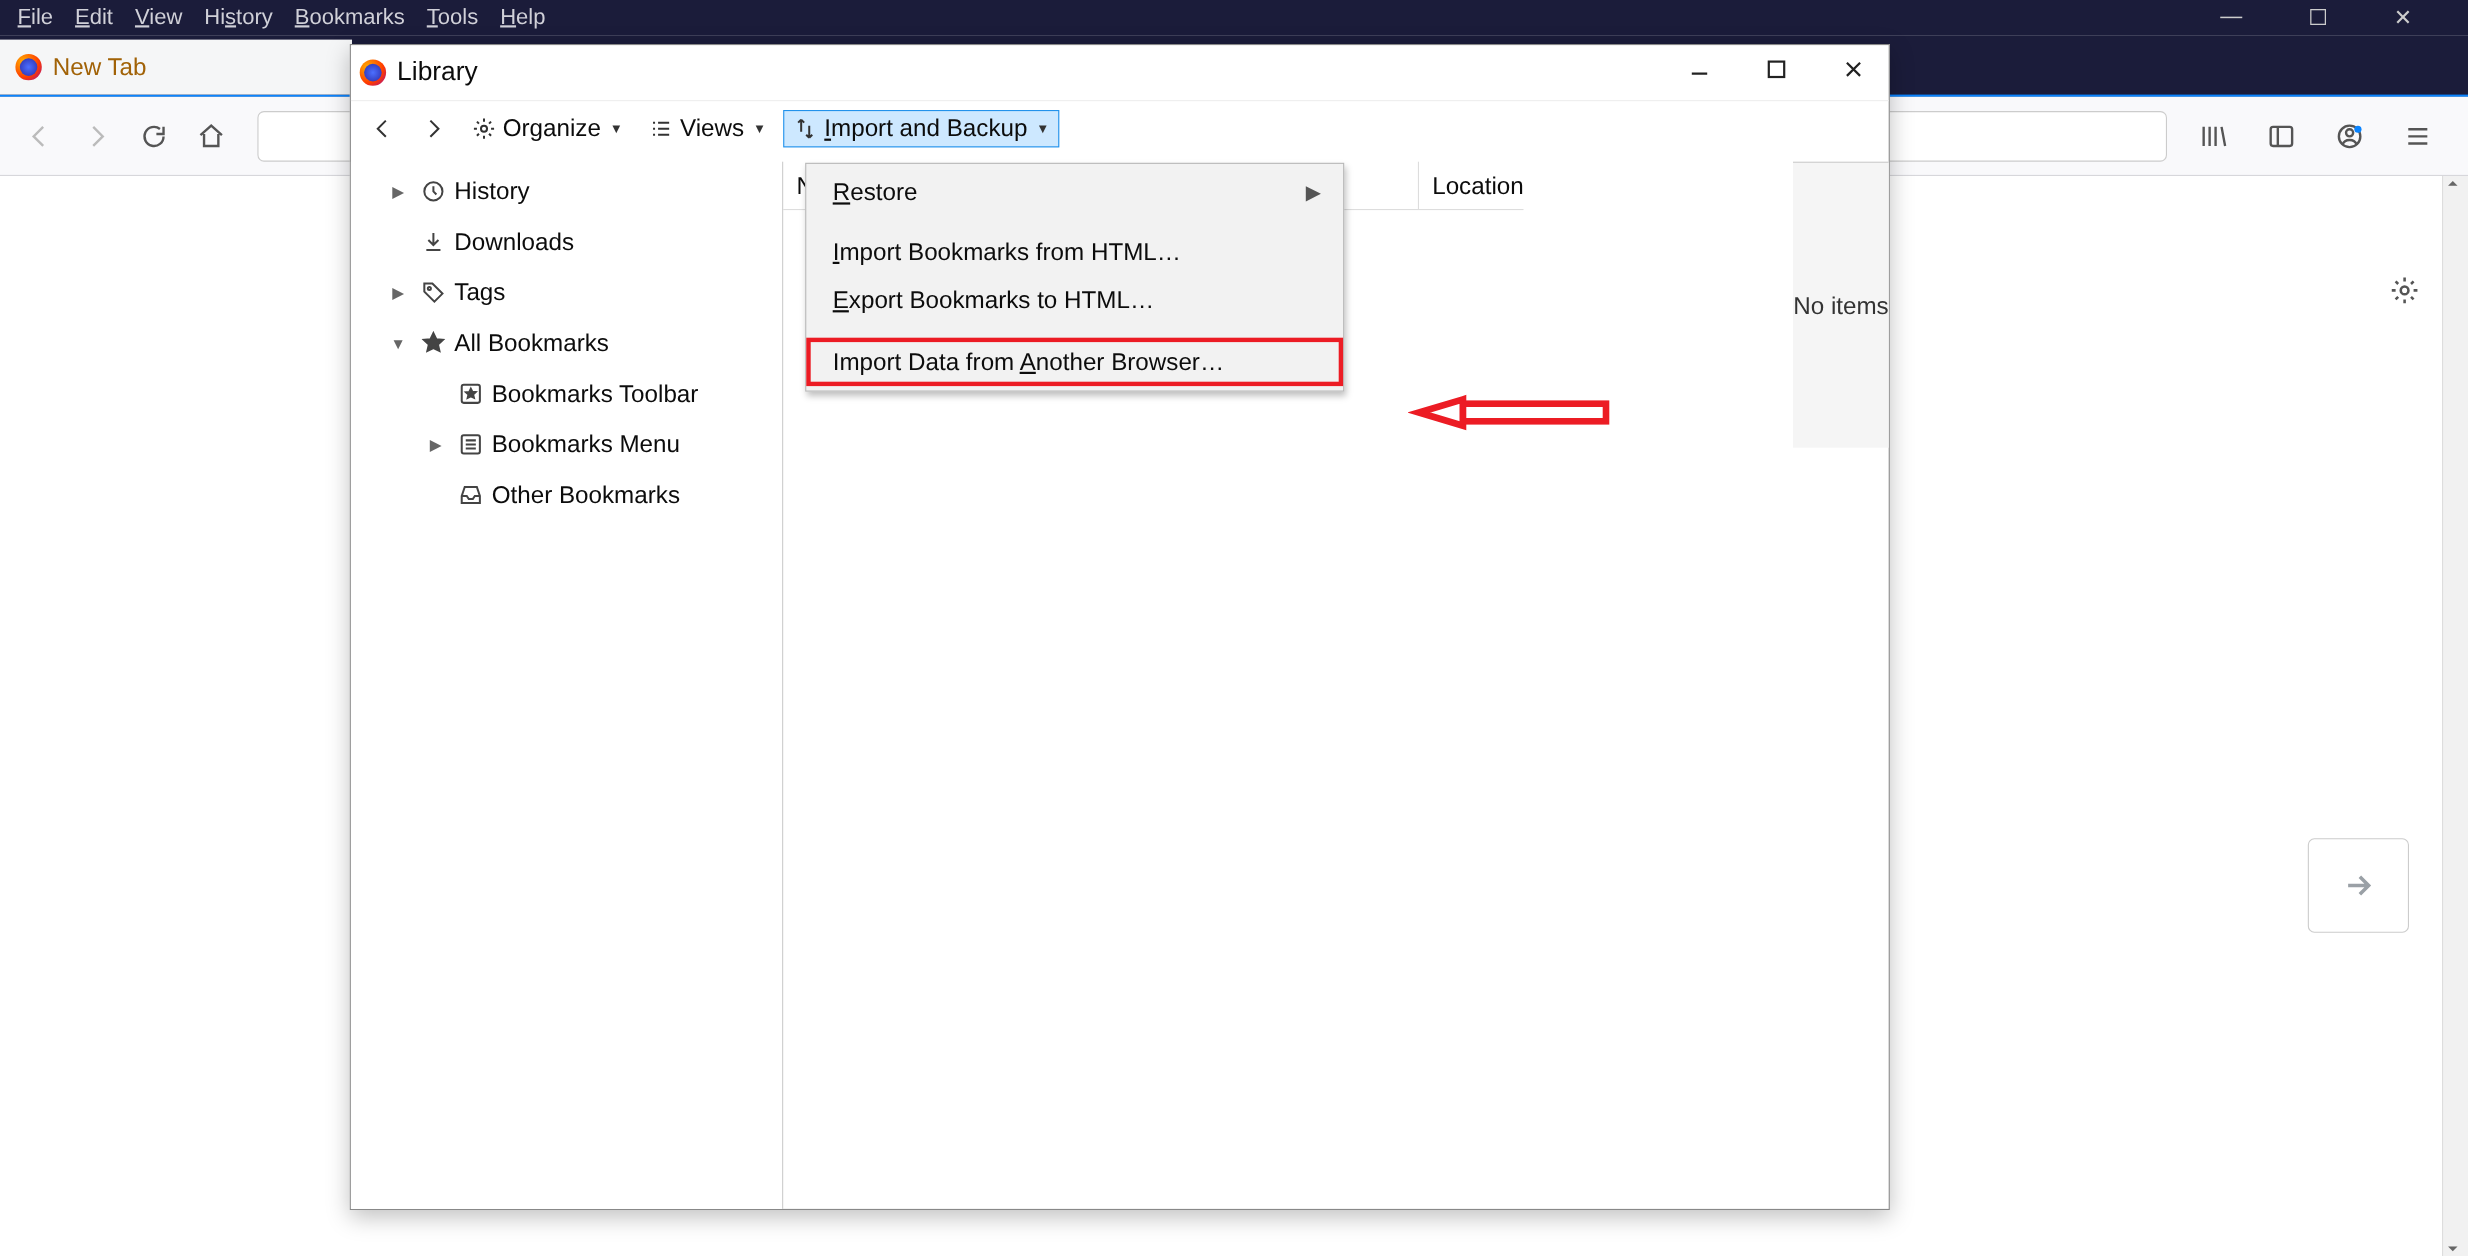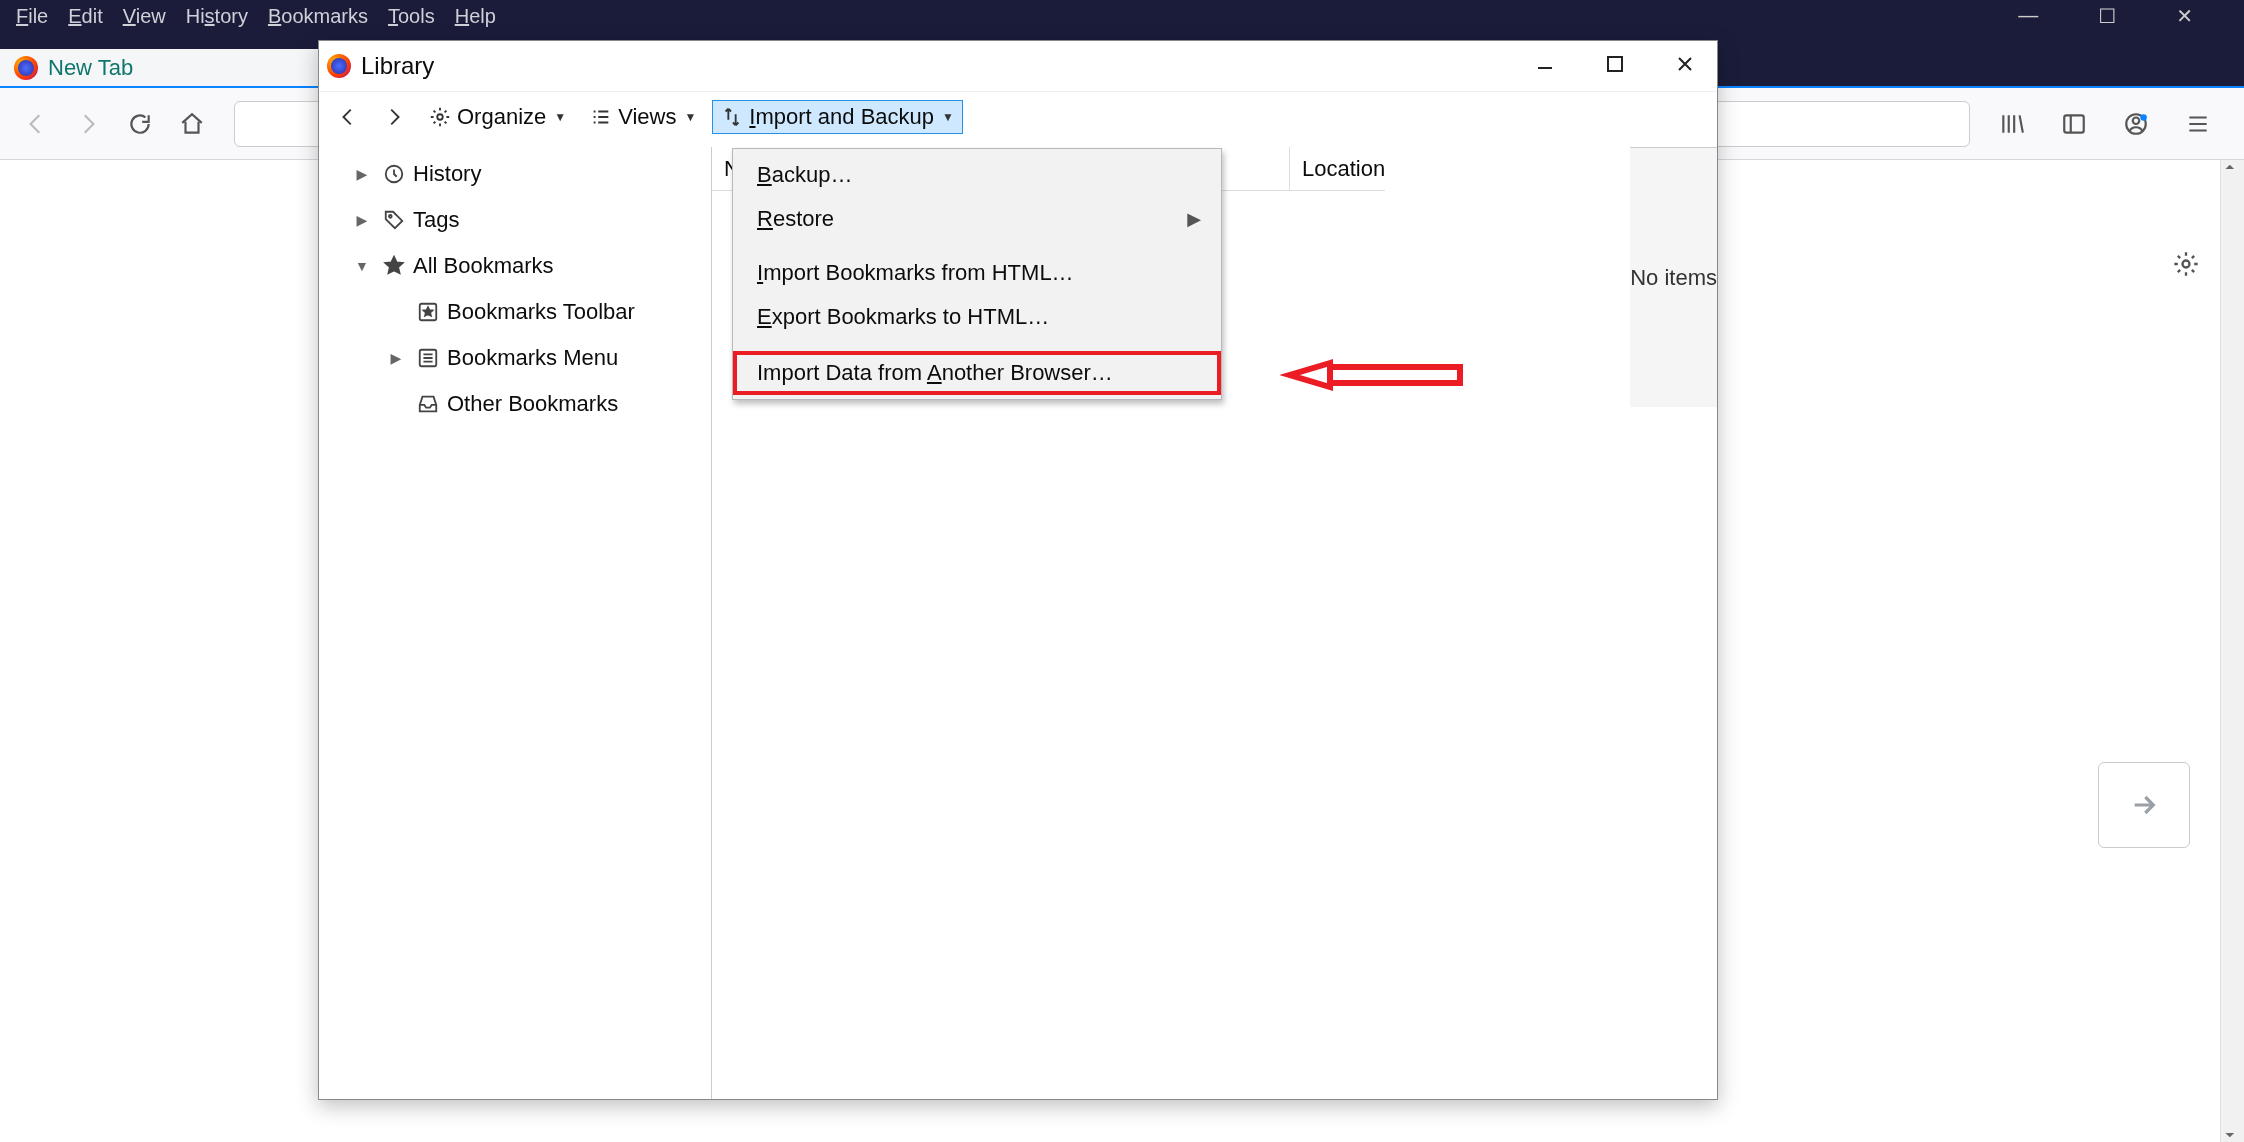--- a/index.html
+++ b/index.html
@@ -3,21 +3,21 @@
 <meta charset="utf-8">
 <style>
   * { box-sizing: border-box; margin:0; padding:0; font-family: "Segoe UI", Tahoma, sans-serif; }
   body { width:2244px; height:1142px; background:#fff; overflow:hidden; font-size:21px; color:#0c0c0c; }
   
   .ff-menubar { height:32px; background:#1b1c3a; color:#d0d0d8; display:flex; align-items:center; padding:0 6px; font-size:20px; }
   .ff-menubar span { padding:4px 10px; }
   .ff-menubar span u { text-decoration:underline; }
   .ff-titlebtns { margin-left:auto; display:flex; gap:40px; padding-right:35px; color:#ccc; }
   .ff-tabstrip { height:56px; background:#1b1c3a; display:flex; align-items:flex-end; border-bottom:2px solid #0a84ff; }
-  .ff-tab { background:#f5f6f7; height:37px; display:flex; align-items:center; padding:0 20px 0 14px; min-width:320px; gap:10px; font-size:22px; color:#0f766e;}
+  .ff-tab { background:#f5f6f7; height:50px; display:flex; align-items:center; padding:0 20px 0 14px; min-width:320px; gap:10px; font-size:22px; color:#a16207;}
   .ff-tabplus { color:#eee; font-size:30px; padding:0 18px 8px; }
   .ff-navbar { height:72px; background:#f9f9fb; display:flex; align-items:center; padding:0 14px; gap:8px; border-bottom:1px solid #d7d7db;}
   .navicon { width:44px; height:44px; display:flex; align-items:center; justify-content:center; color:#555; }
   .navicon svg { width:26px; height:26px; stroke:#555; fill:none; stroke-width:2; }
   .navicon.disabled svg { stroke:#bbb; }
   .urlbar { flex:1; height:46px; border:1px solid #ccc; border-radius:6px; margin:0 12px; background:#fff; }
   .ff-right-icons { display:flex; gap:18px; padding-right:10px; }
   .scrollbar-right { position:absolute; top:160px; right:0; width:24px; bottom:0; background:#f1f1f1; border-left:1px solid #ddd;}
   .scrollbar-right::before {content:"⏶"; position:absolute; top:0; left:4px; color:#666; font-size:12px;}
   .scrollbar-right::after {content:"⏷"; position:absolute; bottom:0; left:4px; color:#666; font-size:12px;}
@@ -213,20 +213,27 @@
     <div class="lib-tree">
       <div class="tree-row indent1">
         <span class="arrow-col">▶</span>
         <svg viewBox="0 0 24 24">
             <circle cx="12" cy="12" r="9"></circle>
             <path d="M12 7v5l3 3"></path>
           </svg>
         <span>History</span>
       </div>
       <div class="tree-row indent1">
+        <span class="arrow-col"></span>
+        <svg viewBox="0 0 24 24">
+            <path d="M12 3v12M7 10l5 5 5-5M5 20h14"></path>
+          </svg>
+        <span>Downloads</span>
+      </div>
+      <div class="tree-row indent1">
         <span class="arrow-col">▶</span>
         <svg viewBox="0 0 24 24">
             <path d="M3 3h8l10 10-8 8L3 11z"></path>
             <circle cx="8" cy="8" r="1.5"></circle>
           </svg>
         <span>Tags</span>
       </div>
       <div class="tree-row indent1">
         <span class="arrow-col">▼</span>
         <svg viewBox="0 0 24 24" class="starfill">
@@ -269,23 +276,20 @@
       </div>
       <div class="list-body"></div>
       <div class="details-pane">
         <span>No items</span>
       </div>
     </div>
   </div>
 </div>
 
 <div class="dropdown">
-  <div class="dd-item">
-      <span><u>B</u>ackup…</span>
-    </div>
   <div class="dd-item">
       <span><u>R</u>estore</span>
       <span class="sub">▶</span>
     </div>
   <div class="dd-sep"></div>
   <div class="dd-item">
       <span><u>I</u>mport Bookmarks from HTML…</span>
     </div>
   <div class="dd-item">
       <span><u>E</u>xport Bookmarks to HTML…</span>

